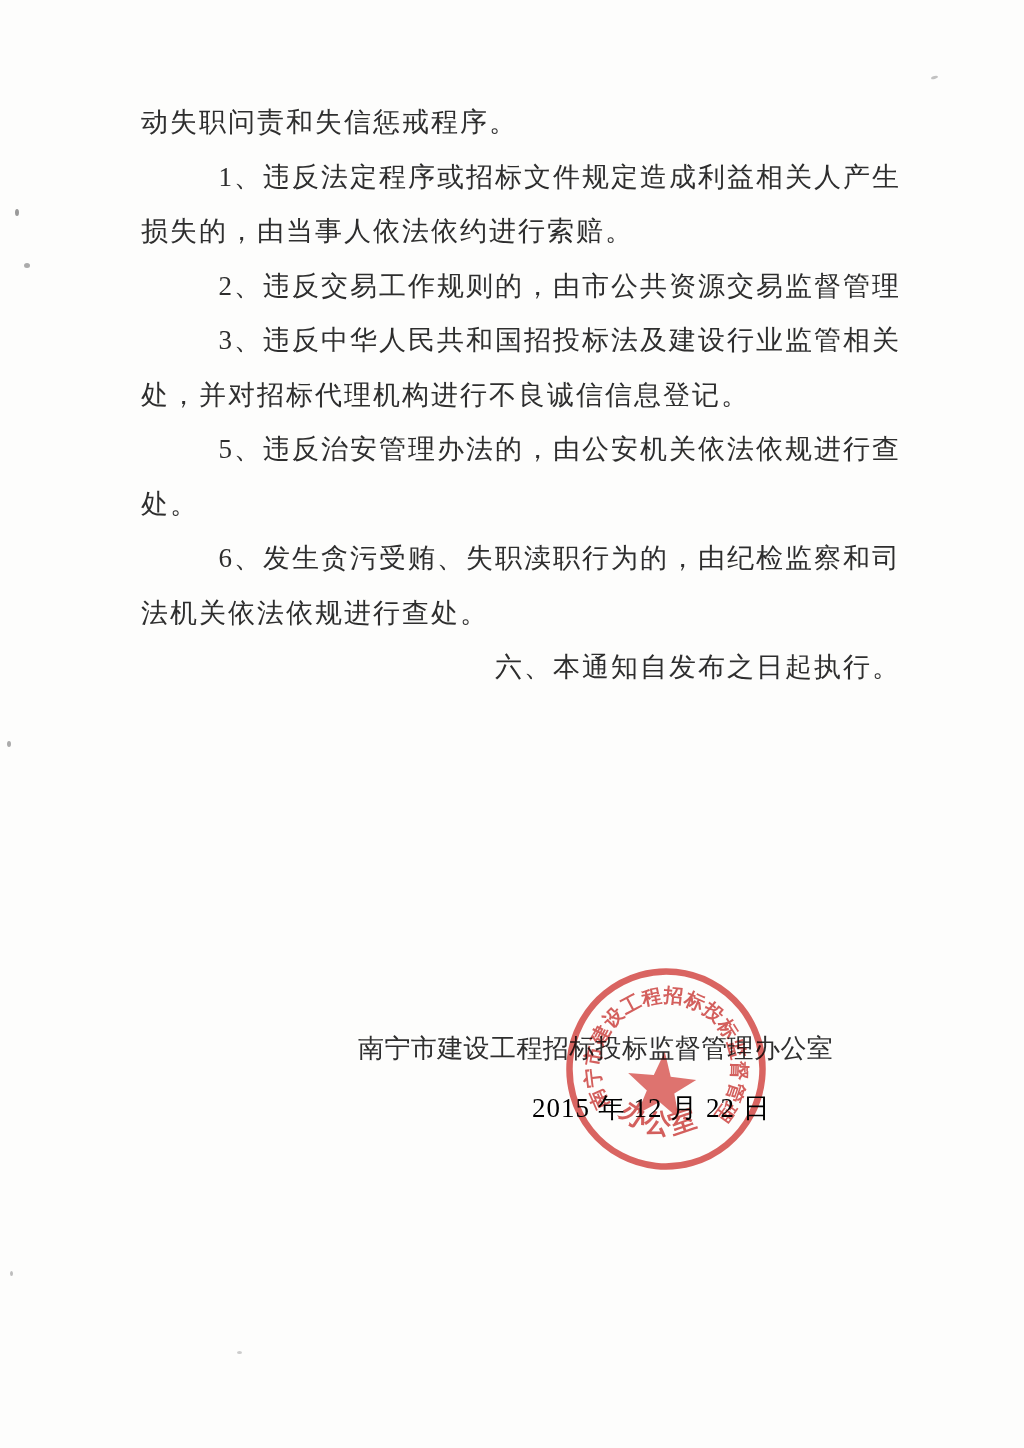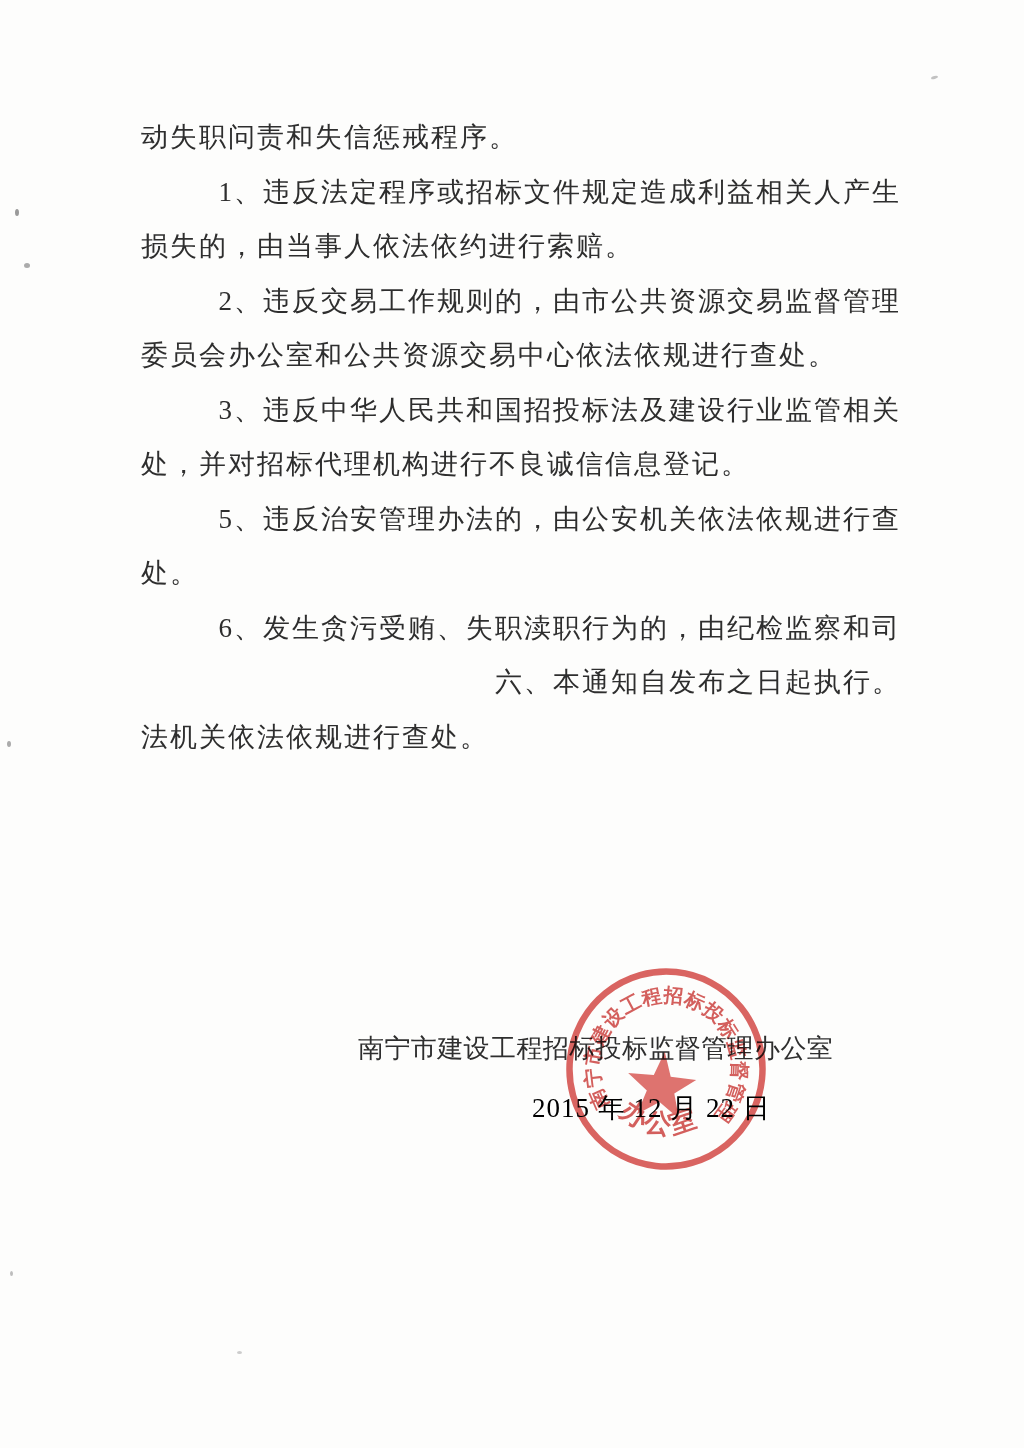--- a/index.html
+++ b/index.html
@@ -10,21 +10,21 @@
   }
   .page{
     position:relative;
     width:1024px;height:1448px;
     background:#fdfdfc;
     overflow:hidden;
   }
   
   .body-text{
     position:absolute;
-    left:141px;top:110px;
+    left:141px;top:95px;
     width:760px;
   }
   .line{
     margin:0;
     height:54.5px;
     line-height:54.5px;
     font-size:27px;
     letter-spacing:2px;
     color:#2e2e2e;
     white-space:nowrap;
@@ -97,28 +97,27 @@
 </head>
 <body>
 
 <div class="page">
 
   <main class="body-text">
     <p class="line">动失职问责和失信惩戒程序。</p>
     <p class="line indent">1、违反法定程序或招标文件规定造成利益相关人产生</p>
     <p class="line">损失的，由当事人依法依约进行索赔。</p>
     <p class="line indent">2、违反交易工作规则的，由市公共资源交易监督管理</p>
-    <p class="line">委员会办公室和公共资源交易中心依法依规进行查处。</p>
     <p class="line indent">3、违反中华人民共和国招投标法及建设行业监管相关</p>
     <p class="line">处，并对招标代理机构进行不良诚信信息登记。</p>
     <p class="line indent">5、违反治安管理办法的，由公安机关依法依规进行查</p>
     <p class="line">处。</p>
     <p class="line indent">6、发生贪污受贿、失职渎职行为的，由纪检监察和司</p>
+    <p class="line">法机关依法依规进行查处。</p>
     <p class="line indent">六、本通知自发布之日起执行。</p>
-    <p class="line">法机关依法依规进行查处。</p>
   </main>
 
   <p class="sig-org">南宁市建设工程招标投标监督管理办公室</p>
   <p class="sig-date">2015 年 12 月 22 日</p>
 
   <div class="seal">
     <svg viewBox="0 0 206 206" xmlns="http://www.w3.org/2000/svg">
       <defs>
         <path id="seal-ring-path" d="M 49.9 143.8 A 67 67 0 1 1 156.1 143.8" fill="none"></path>
         <path id="seal-bottom-path" d="M 62.7 152.7 A 64 64 0 0 0 143.3 152.7" fill="none"></path>

